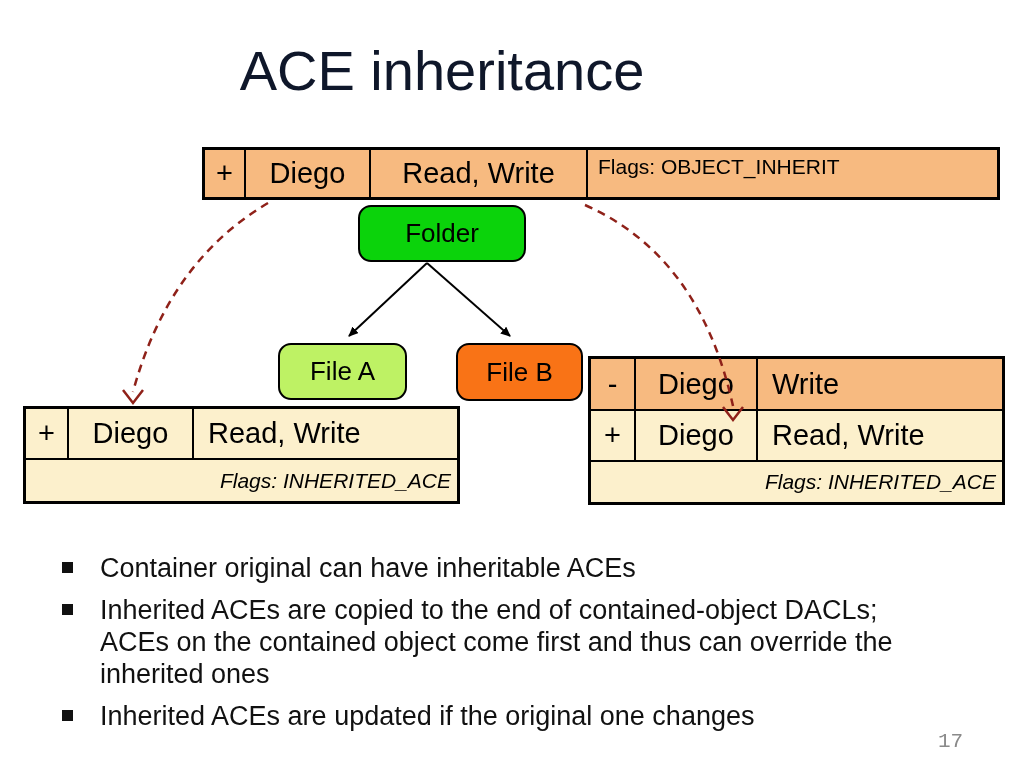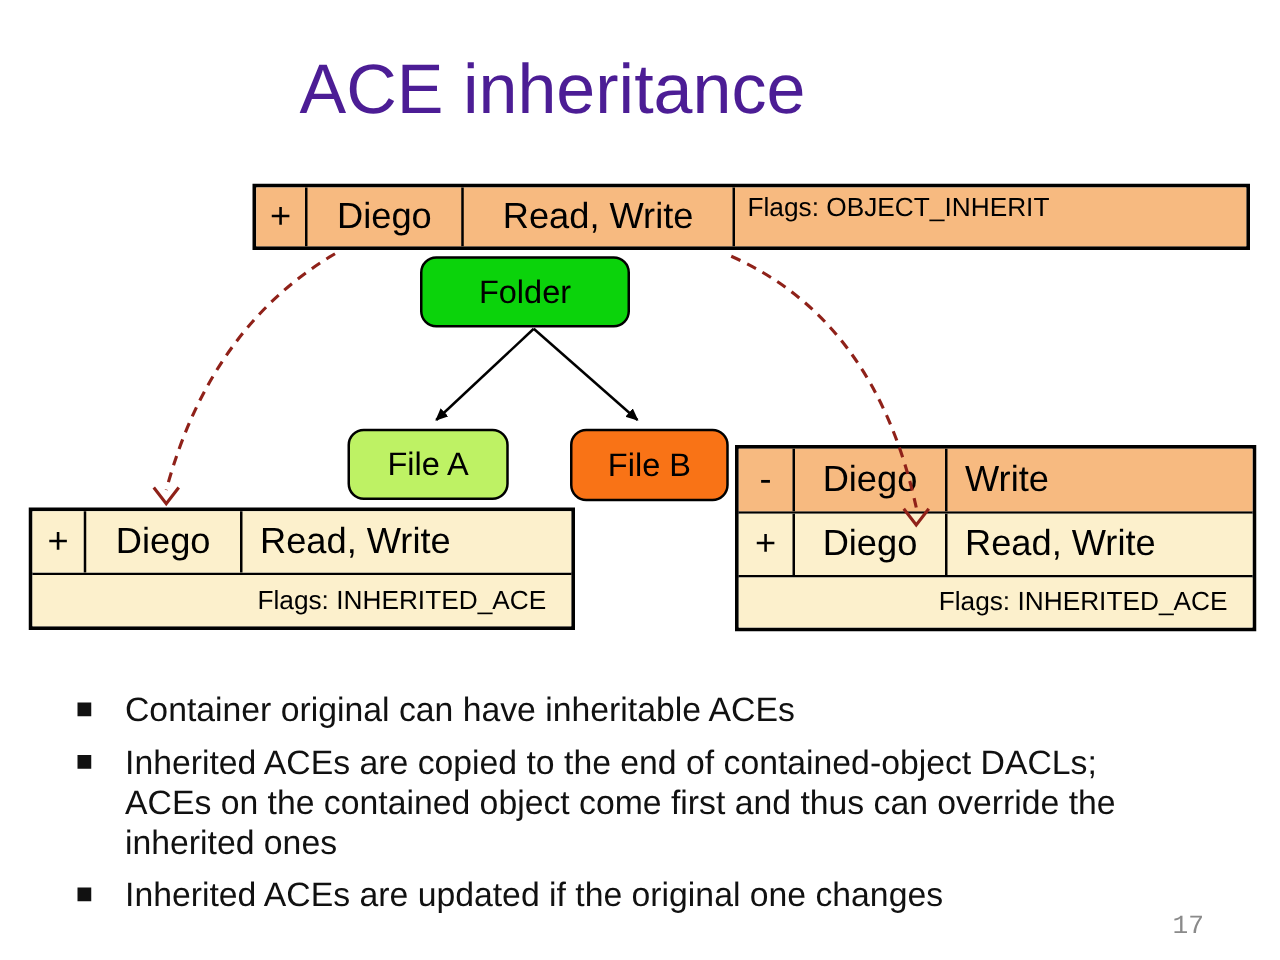--- a/index.html
+++ b/index.html
@@ -3,42 +3,42 @@
 <meta charset="utf-8">
 <style>
   html,body{margin:0;padding:0;background:#fff;}
   #slide{
     position:relative;width:1024px;height:768px;background:#ffffff;
     font-family:"Liberation Sans", sans-serif;color:#000;overflow:hidden;
   }
   
   #title{
     position:absolute;top:40px;left:0;width:884px;text-align:center;
-    font-size:56px;line-height:62px;color:#4c1d95;font-weight:400;
+    font-size:56px;line-height:62px;color:#0f172a;font-weight:400;
   }
   
   .ace-table{
     position:absolute;box-sizing:border-box;border:3px solid #000;z-index:1;
   }
   .ace-row{display:flex;box-sizing:border-box;}
   .ace-row + .ace-row{border-top:2px solid #000;}
   .ace-cell{
     box-sizing:border-box;display:flex;align-items:center;
     font-size:29px;overflow:hidden;white-space:nowrap;
   }
   .ace-cell + .ace-cell{border-left:2px solid #000;}
   .c-center{justify-content:center;}
   .c-left{justify-content:flex-start;padding-left:14px;}
   .bg-orange{background:#F7BA80;}
   .bg-cream{background:#FCF0CC;}
   .flags-cell{
     font-size:21px;align-items:flex-start;padding:5px 8px 0 10px;
   }
   .flags-right{
-    font-size:21px;justify-content:flex-end;align-items:center;padding-right:20px;
+    font-size:21px;justify-content:flex-end;align-items:center;padding-right:6px;font-style:italic;
   }
   
   #top-table{left:202px;top:147px;width:798px;}
   #top-table .ace-row{height:47px;}
   #top-table .w-sign{width:39px;}
   #top-table .w-user{width:125px;}
   #top-table .w-rights{width:217px;}
   #top-table .w-flags{flex:1;}
   
   #left-table{left:23px;top:406px;width:437px;}
@@ -54,21 +54,21 @@
   #right-table .r3{height:42px;}
   #right-table .w-sign{width:43px;}
   #right-table .w-user{width:122px;}
   #right-table .w-rights{flex:1;}
   
   .node{
     position:absolute;box-sizing:border-box;border:2px solid #000;border-radius:13px;
     display:flex;align-items:center;justify-content:center;
     font-size:26px;color:#000;z-index:1;
   }
-  #node-folder{left:336px;top:205px;width:168px;height:57px;background:#0BD30B;}
+  #node-folder{left:358px;top:205px;width:168px;height:57px;background:#0BD30B;}
   #node-file-a{left:278px;top:343px;width:129px;height:57px;background:#bef264;}
   #node-file-b{left:456px;top:343px;width:127px;height:58px;background:#f97316;}
   
   #arrows{position:absolute;left:0;top:0;width:1024px;height:768px;z-index:5;pointer-events:none;}
   
   #bullets{position:absolute;left:60px;top:552px;width:880px;}
   .bullet-item{display:flex;margin-bottom:10px;}
   .bullet-marker{
     flex:0 0 11px;width:11px;height:11px;background:#111;margin:10px 0 0 2px;
   }

